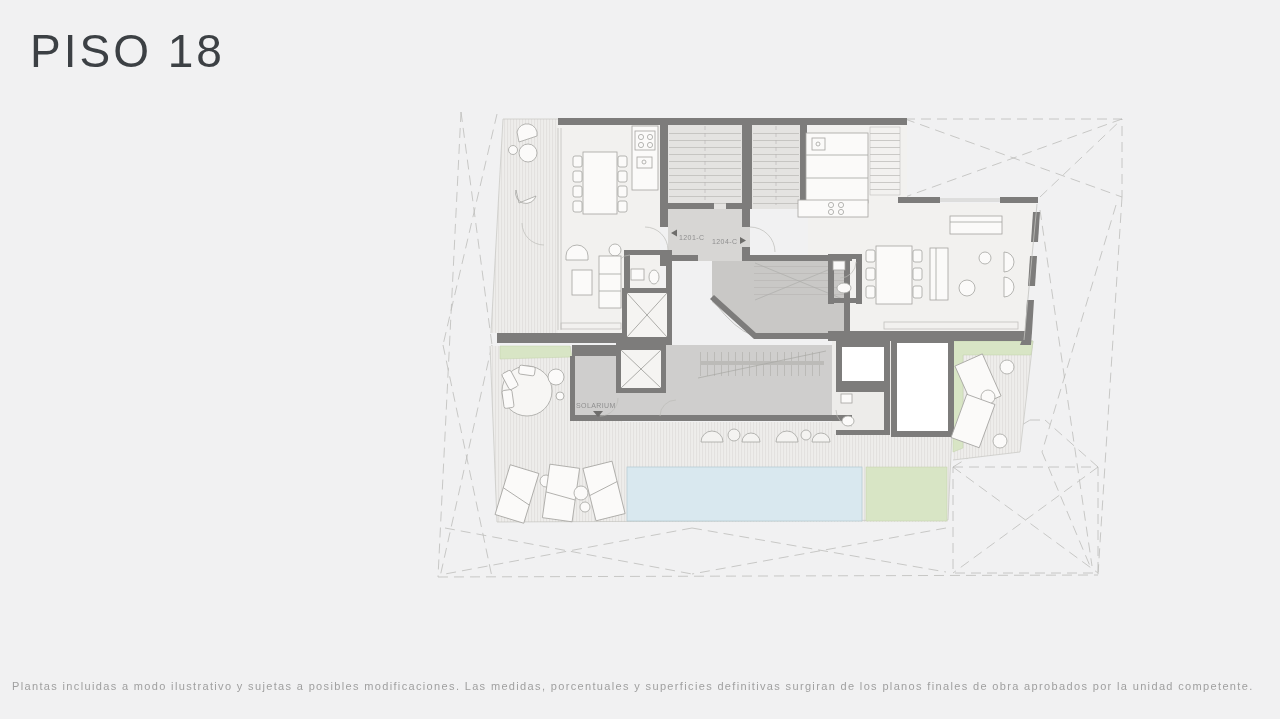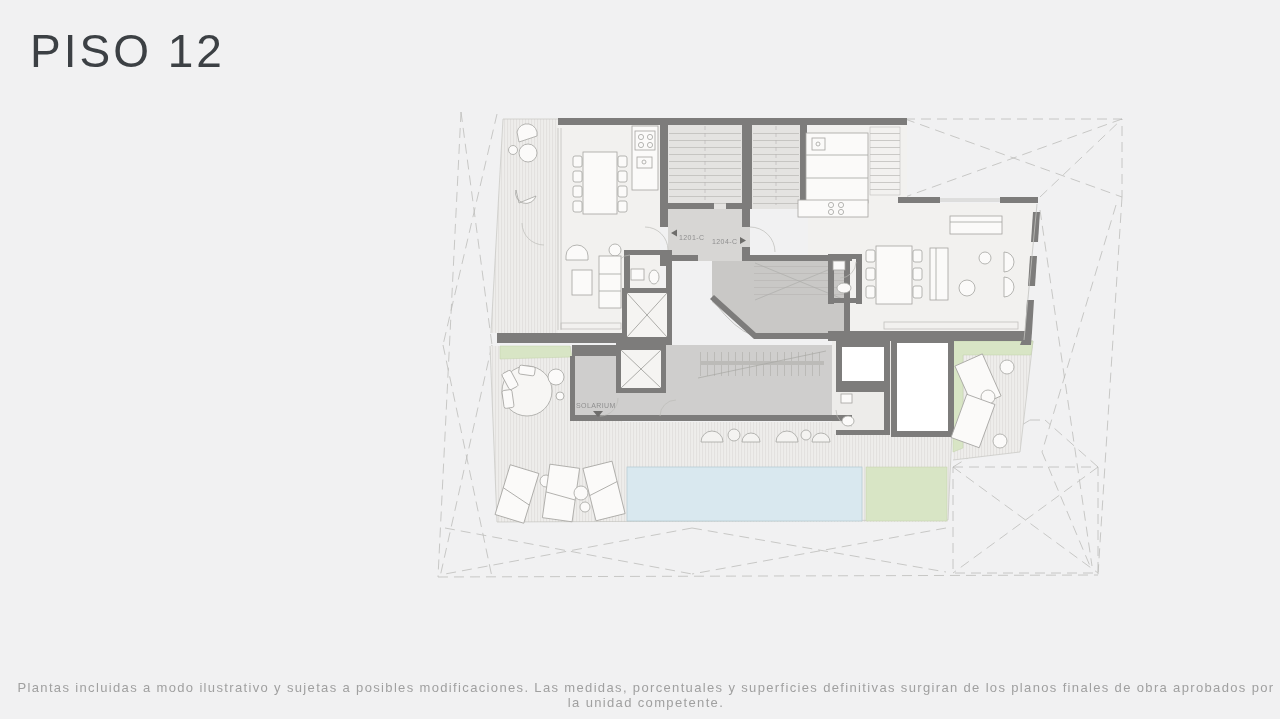--- a/index.html
+++ b/index.html
@@ -8,30 +8,30 @@
     background:#f1f1f2;
     font-family:"Liberation Sans",sans-serif;
   }
   .page-title{
     position:absolute;left:30px;top:24px;
     font-size:46px;font-weight:400;letter-spacing:3px;
     color:#3c4044;
   }
   .plan-wrap{position:absolute;left:0;top:0;width:1280px;height:719px;}
   .footer{
-    position:absolute;left:12px;right:0;top:680px;text-align:center;
-    font-size:13px;letter-spacing:1.35px;color:#a0a0a0;
+    position:absolute;left:12px;right:0;top:680px;text-align:left;
+    font-size:11px;letter-spacing:1.35px;color:#a0a0a0;
   }
   svg text{font-family:"Liberation Sans",sans-serif;}
   .lbl{fill:#8f8f8f;font-size:7px;letter-spacing:0.4px;}
 </style>
 </head>
 <body>
 
-<div class="page-title">PISO 12</div>
+<div class="page-title">PISO 18</div>
 
 <div class="plan-wrap">
 <svg viewBox="0 0 1280 719" width="1280" height="719">
   <defs>
     <pattern id="hatchV" width="3" height="10" patternUnits="userSpaceOnUse">
       <rect width="3" height="10" fill="#eeedeb"></rect>
       <line x1="0.6" y1="0" x2="0.6" y2="10" stroke="#dbdad7" stroke-width="0.7"></line>
     </pattern>
     <pattern id="treadH" width="80" height="7" patternUnits="userSpaceOnUse">
       <line x1="0" y1="0.5" x2="80" y2="0.5" stroke="#b9b8b5" stroke-width="0.7"></line>

